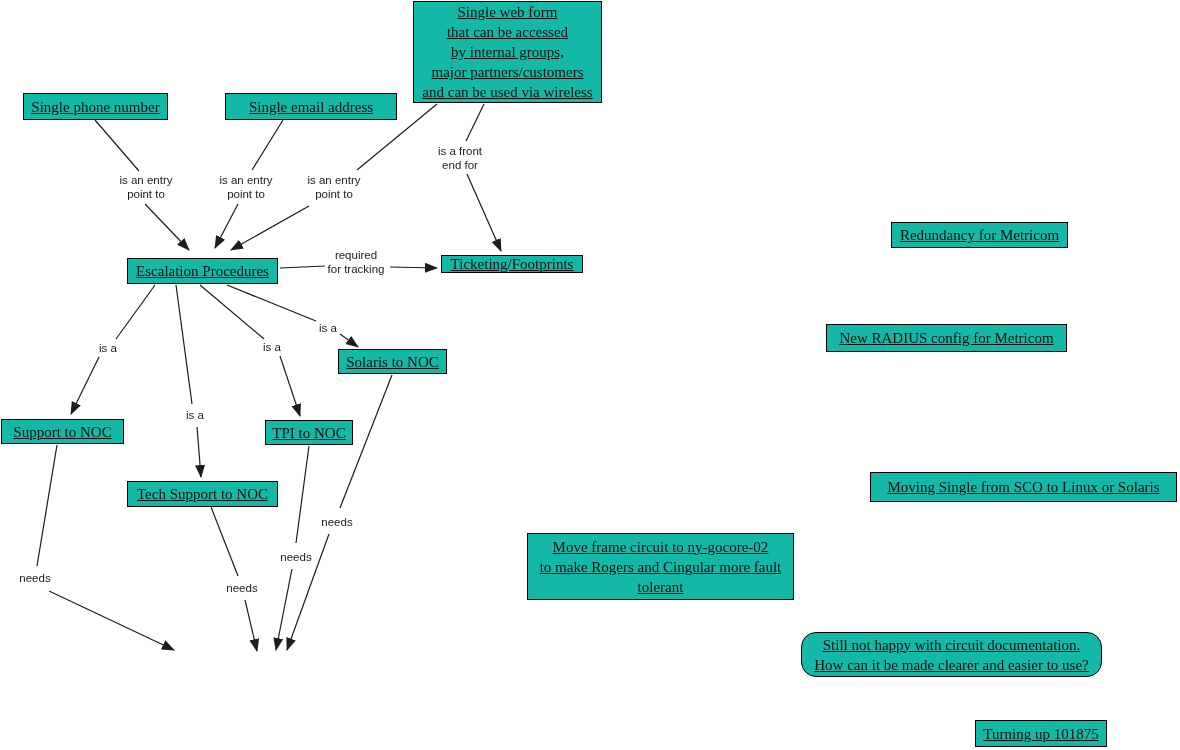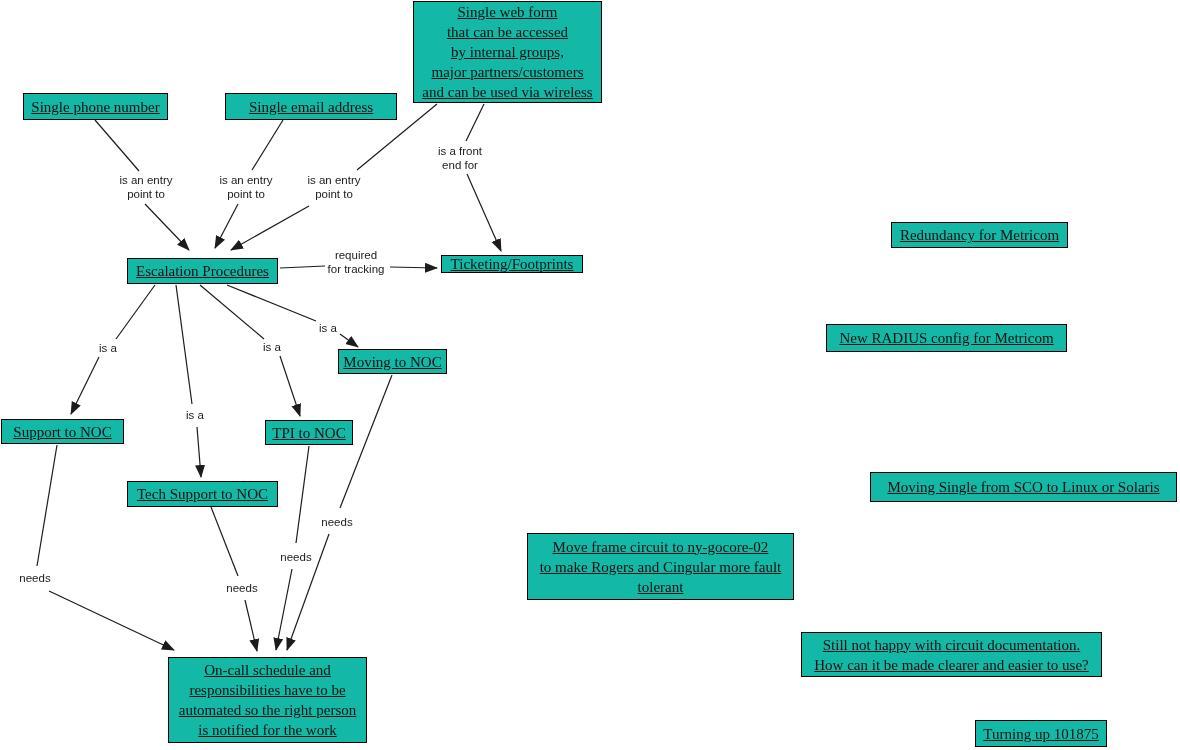--- a/index.html
+++ b/index.html
@@ -60,35 +60,31 @@
     </svg>
 <div class="node" style="left: 23px; top: 93px; width: 145px; height: 27px; border-color: rgb(0, 0, 0);">Single phone number</div>
     <div class="node" style="left: 225px; top: 93px; width: 172px; height: 27px; border-color: rgb(0, 0, 0);">Single email address</div>
     <div class="node" style="left: 413px; top: 1px; width: 189px; height: 102px; border-color: rgb(0, 0, 0);">Single web form
 that can be accessed
 by internal groups,
 major partners/customers
 and can be used via wireless</div>
     <div class="node" style="left: 127px; top: 258px; width: 151px; height: 26px; border-color: rgb(0, 0, 0);">Escalation Procedures</div>
     <div class="node" style="left: 441px; top: 255px; width: 142px; height: 18px; border-color: rgb(0, 0, 0);">Ticketing/Footprints</div>
-    <div class="node" style="left: 338px; top: 349px; width: 109px; height: 25px; border-color: rgb(0, 0, 0);">Moving to NOC</div>
+    <div class="node" style="left: 338px; top: 349px; width: 109px; height: 25px; border-color: rgb(0, 0, 0);">Solaris to NOC</div>
     <div class="node" style="left: 1px; top: 419px; width: 123px; height: 25px; border-color: rgb(0, 0, 0);">Support to NOC</div>
     <div class="node" style="left: 265px; top: 420px; width: 88px; height: 25px; border-color: rgb(0, 0, 0);">TPI to NOC</div>
     <div class="node" style="left: 127px; top: 481px; width: 151px; height: 26px; border-color: rgb(0, 0, 0);">Tech Support to NOC</div>
-    <div class="node" style="left: 168px; top: 657px; width: 199px; height: 86px; border-color: rgb(0, 0, 0);">On-call schedule and
-responsibilities have to be
-automated so the right person
-is notified for the work</div>
     <div class="node" style="left: 891px; top: 190px; width: 177px; height: 26px; border-color: rgb(0, 0, 0); margin-top: 32px;">Redundancy for Metricom</div>
     <div class="node" style="left: 826px; top: 324px; width: 241px; height: 28px; border-color: rgb(0, 0, 0);">New RADIUS config for Metricom</div>
     <div class="node" style="left: 870px; top: 472px; width: 307px; height: 30px; border-color: rgb(0, 0, 0);">Moving Single from SCO to Linux or Solaris</div>
     <div class="node" style="left: 527px; top: 533px; width: 267px; height: 67px; border-color: rgb(0, 0, 0);">Move frame circuit to ny-gocore-02
 to make Rogers and Cingular more fault
 tolerant</div>
-    <div class="node" style="left: 801px; top: 632px; width: 301px; height: 45px; border-color: rgb(0, 0, 0);">Still not happy with circuit documentation.
+    <div class="node" style="left: 801px; top: 632px; width: 301px; height: 45px; border-color: rgb(0, 0, 0); border-radius: 15px;">Still not happy with circuit documentation.
 How can it be made clearer and easier to use?</div>
     <div class="node" style="left: 975px; top: 720px; width: 132px; height: 27px; border-color: rgb(0, 0, 0);">Turning up 101875</div>
     <div class="link-label" style="left: 146px; top: 187px;">is an entry
 point to</div>
     <div class="link-label" style="left: 246px; top: 187px;">is an entry
 point to</div>
     <div class="link-label" style="left: 334px; top: 187px;">is an entry
 point to</div>
     <div class="link-label" style="left: 460px; top: 158px;">is a front
 end for</div>

